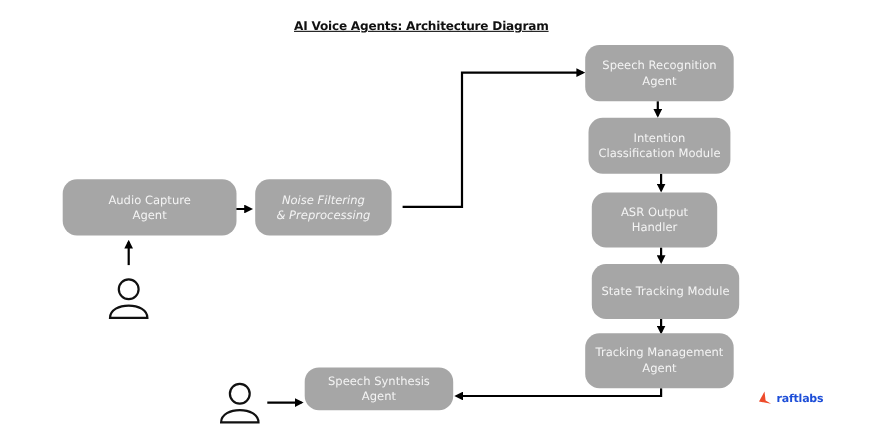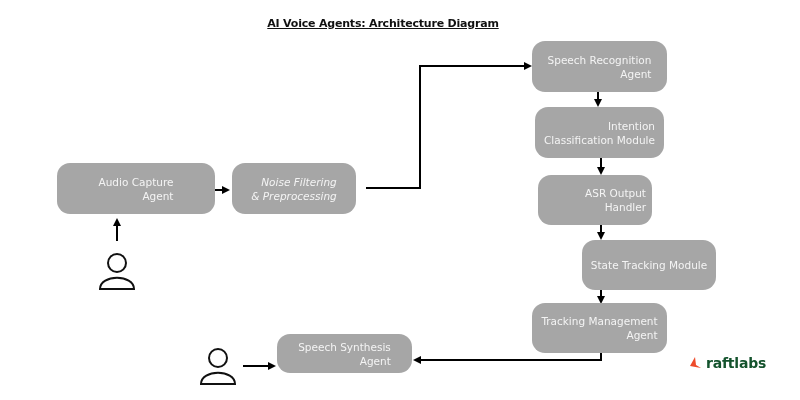--- a/index.html
+++ b/index.html
@@ -4,27 +4,27 @@
   <style>
     html, body { margin: 0; padding: 0; background: #ffffff; }
     body { width: 800px; height: 400px; position: relative; overflow: hidden; font-family: "Liberation Sans", sans-serif; }
     .title {
       position: absolute; left: 0; width: 766px; top: 17px; text-align: center;
       font-family: "DejaVu Sans", sans-serif; font-weight: bold; font-size: 11px;
       color: #111; text-decoration: underline; letter-spacing: -0.2px;
     }
     .node {
       position: absolute; background: #a6a6a6; border-radius: 13px;
-      display: flex; align-items: center; justify-content: center; text-align: right;
+      display: flex; align-items: center; justify-content: center; text-align: center;
       color: #f4f4f4; font-family: "DejaVu Sans", sans-serif; font-size: 10.5px; line-height: 14px;
       box-sizing: border-box; padding: 0 6px;
     }
     svg.wires { position: absolute; left: 0; top: 0; }
     .logo { position: absolute; left: 688px; top: 355px; display: flex; align-items: center; gap: 4px; }
-    .logo-text { font-family: "DejaVu Sans", sans-serif; font-weight: bold; font-size: 14px; color: #14532d; letter-spacing: -0.2px; }
+    .logo-text { font-family: "DejaVu Sans", sans-serif; font-weight: bold; font-size: 10px; color: #1d4ed8; letter-spacing: -0.2px; }
   </style>
 </head>
 <body>
 
 <div class="title">AI Voice Agents: Architecture Diagram</div>
 
 <svg class="wires" width="800" height="400">
   <defs>
     <marker id="ah" markerWidth="8" markerHeight="8" refX="6" refY="4" orient="auto" markerUnits="userSpaceOnUse">
       <path d="M0,0 L8,4 L0,8 z" fill="#000"></path>
@@ -53,21 +53,21 @@
 
 <div class="node" style="left:57px;top:163px;width:158px;height:51px;white-space:pre-line;">Audio Capture
 Agent</div>
 <div class="node" style="left:232px;top:163px;width:124px;height:51px;white-space:pre-line;font-style:italic;">Noise Filtering
 &amp; Preprocessing</div>
 <div class="node" style="left:532px;top:41px;width:135px;height:51px;white-space:pre-line;">Speech Recognition
 Agent</div>
 <div class="node" style="left:535px;top:107px;width:129px;height:51px;white-space:pre-line;">Intention
 Classification Module</div>
 <div class="node" style="left:538px;top:175px;width:114px;height:50px;white-space:pre-line;">ASR Output Handler</div>
-<div class="node" style="left:538px;top:240px;width:134px;height:50px;white-space:pre-line;margin-left:44px;">State Tracking Module</div>
+<div class="node" style="left:538px;top:240px;width:134px;height:50px;white-space:pre-line;">State Tracking Module</div>
 <div class="node" style="left:532px;top:303px;width:135px;height:50px;white-space:pre-line;">Tracking Management
 Agent</div>
 <div class="node" style="left:277px;top:334px;width:135px;height:39px;white-space:pre-line;">Speech Synthesis
 Agent</div>
 
 <div class="logo">
   <svg width="14" height="14">
     <path d="M7,1 L2,10 L13,12 L8,9 Z" fill="#ee4b2b"></path>
   </svg>
   <span class="logo-text">raftlabs</span>

